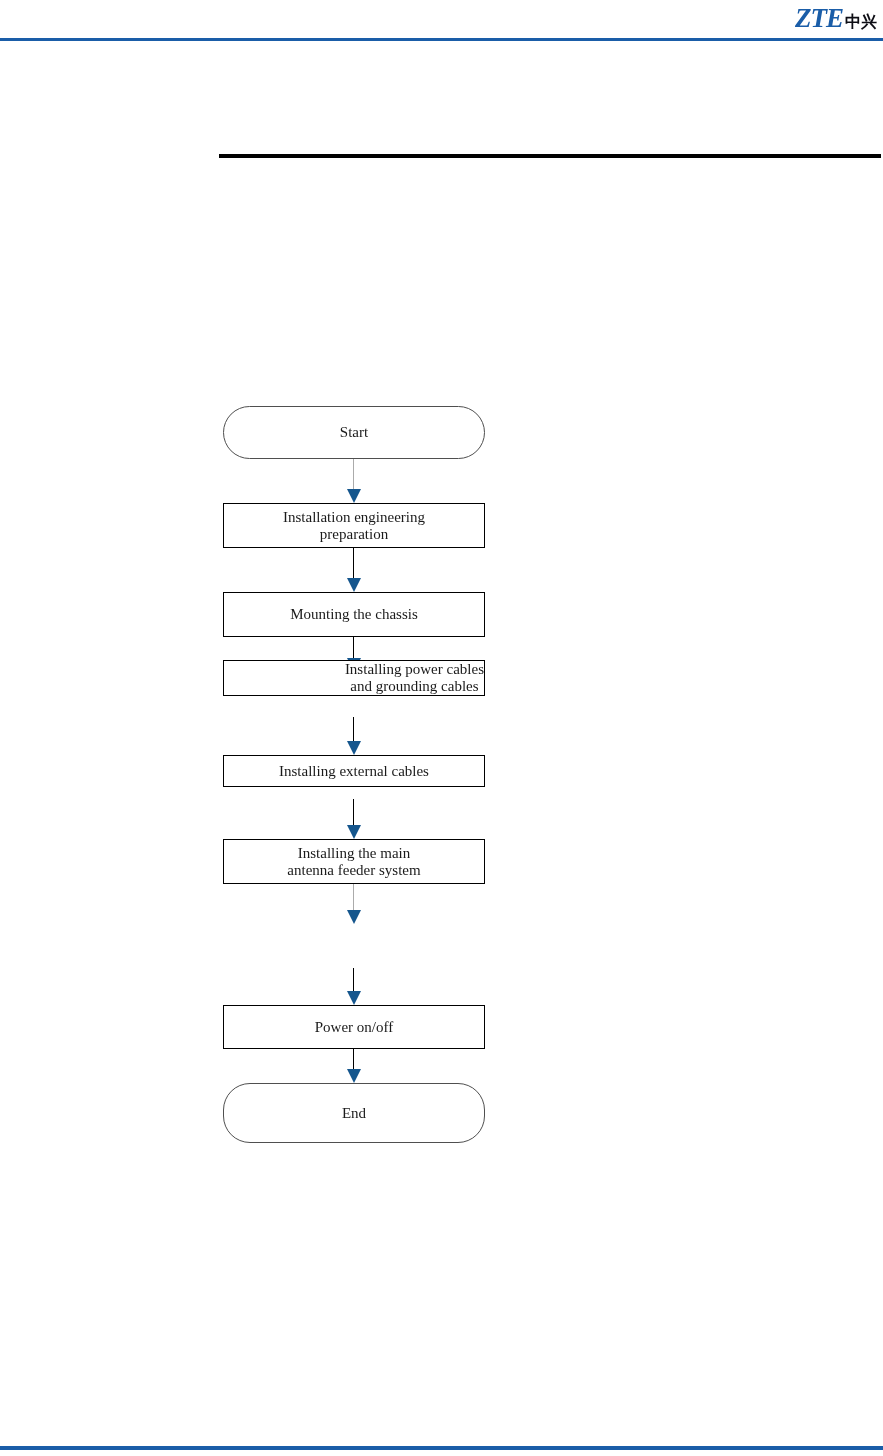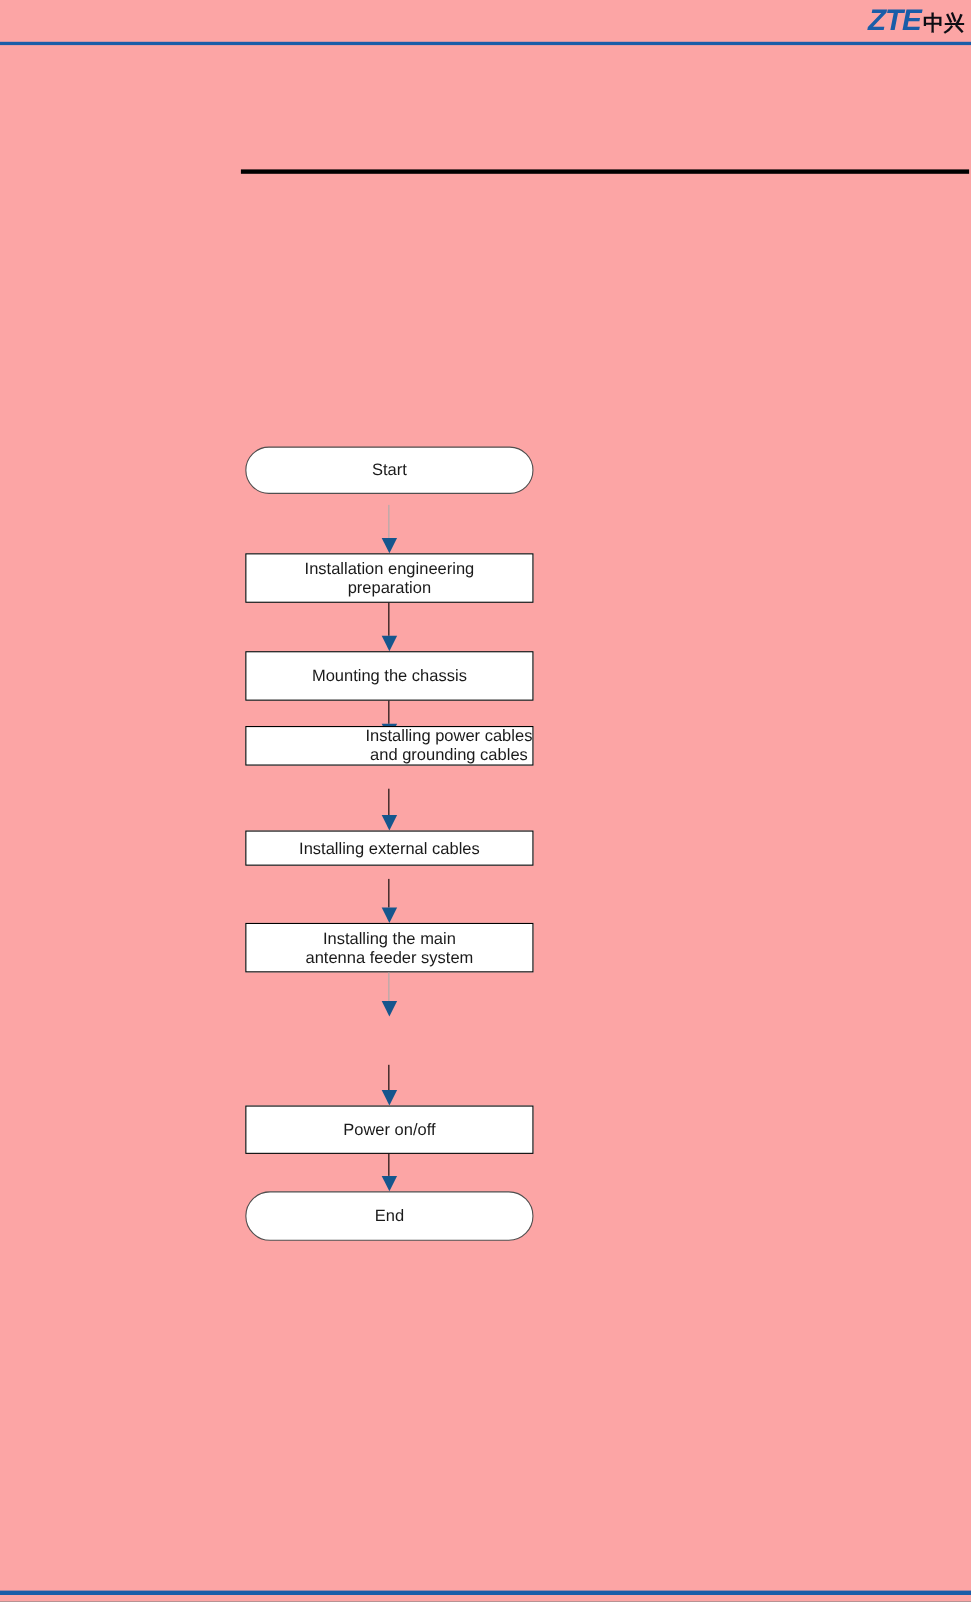--- a/index.html
+++ b/index.html
@@ -8,42 +8,42 @@
     --rule-black:#000000;
     --connector-gray:#ababab;
     --text-ink:#1a1a1a;
     --terminator-border:#4f4f4f;
   }
   *{margin:0;padding:0;box-sizing:border-box;}
   html,body{background:#888;}
   .page{
     position:relative;
     width:883px;height:1456px;
-    background:#fca5a5;
+    background:#ffffff;
     margin:0 auto;
     overflow:hidden;
-    font-family:Liberation Sans, sans-serif;
+    font-family:Liberation Serif, serif;
     color:var(--text-ink);
   }
 
   
   .logo{
     position:absolute;top:5px;right:6px;
     display:flex;align-items:baseline;
     line-height:1;
     white-space:nowrap;
   }
   .logo-zte{
     font-size:27px;font-weight:bold;
     font-style:italic;
     letter-spacing:-1px;
     color:var(--accent-blue);
   }
   .logo-cn{
-    font-size:19px;font-weight:bold;
+    font-size:16px;font-weight:bold;
     color:#0d0d14;
     margin-left:2px;
   }
   .header-rule{
     position:absolute;left:0;top:38px;
     width:883px;height:3px;
     background:var(--accent-blue);
   }
 
   
@@ -95,21 +95,21 @@
 <div class="page">
 
   <div class="logo">
     <span class="logo-zte">ZTE</span>
     <span class="logo-cn">中兴</span>
   </div>
   <div class="header-rule"></div>
 
   <div class="section-rule"></div>
 
-  <div class="node terminator" style="top:406px;height:43px;">
+  <div class="node terminator" style="top:406px;height:53px;">
     <span class="node-label">Start</span>
   </div>
 
   <div class="connector gray" style="top:459px;height:44px;">
     <span class="c-line"></span>
     <span class="arrow-down"></span>
   </div>
 
   <div class="node process" style="top:503px;height:45px;justify-content:center;">
     <span class="node-label">Installation engineering
@@ -167,19 +167,19 @@
 
   <div class="node process" style="top:1005px;height:44px;">
     <span class="node-label">Power on/off</span>
   </div>
 
   <div class="connector" style="top:1049px;height:34px;">
     <span class="c-line"></span>
     <span class="arrow-down"></span>
   </div>
 
-  <div class="node terminator" style="top:1083px;height:45px;">
+  <div class="node terminator" style="top:1083px;height:60px;">
     <span class="node-label">End</span>
   </div>
 
   <div class="footer-bar"></div>
 
 </div>
 
 </body></html>

